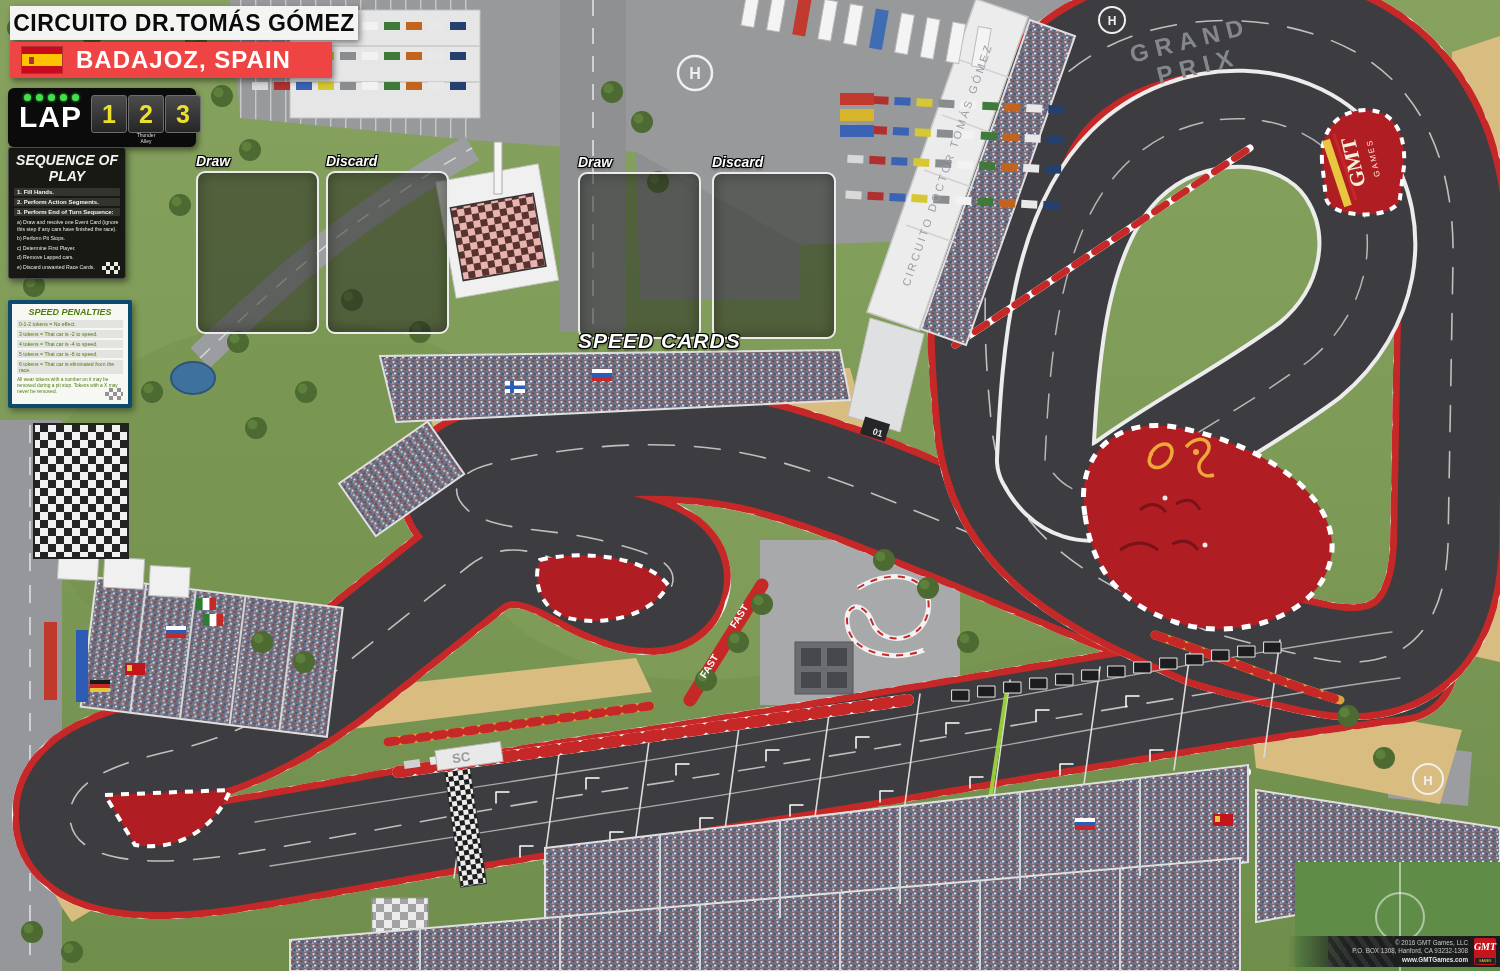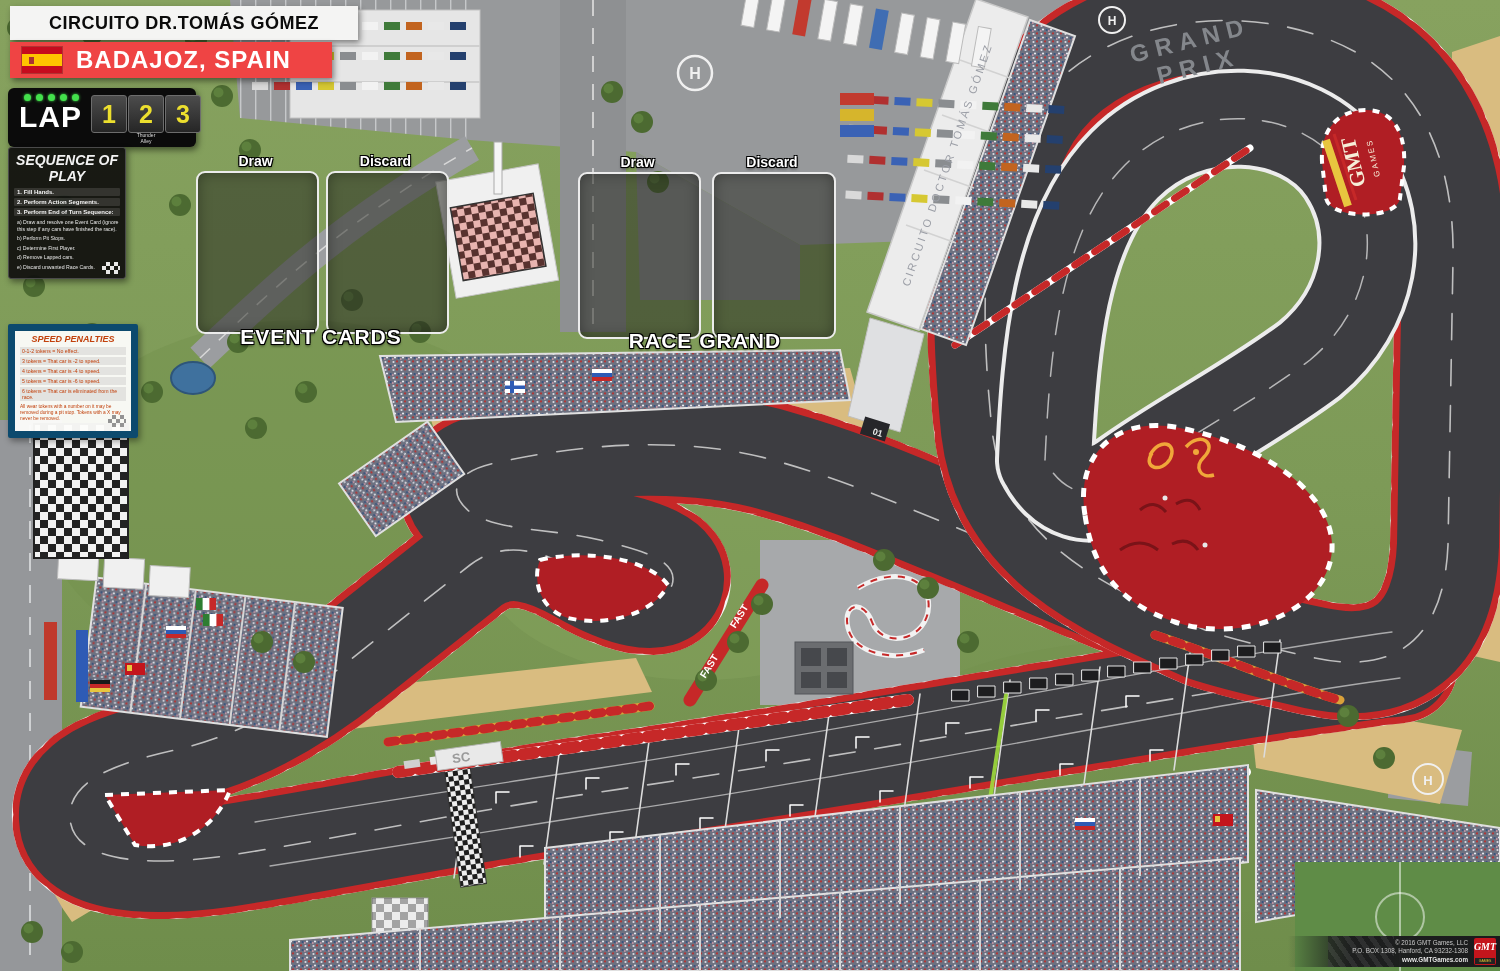--- a/index.html
+++ b/index.html
@@ -3,21 +3,21 @@
 <meta charset="utf-8">
 <style>
   html,body{margin:0;padding:0;background:#222;}
   #board{position:relative;width:1500px;height:971px;overflow:hidden;
          font-family:"Liberation Sans",sans-serif;background:#7d9a57;}
   #scene{position:absolute;left:0;top:0;}
   svg{font-family:"Liberation Sans",sans-serif;}
   .abs{position:absolute;}
   
   .title-bar{left:10px;top:6px;width:348px;height:34px;background:#f4f4f3;color:#0b0b0b;
-    display:flex;align-items:center;justify-content:center;font-weight:900;font-size:18px;
+    display:flex;align-items:center;justify-content:center;font-weight:900;font-size:23px;
     letter-spacing:.5px;box-shadow:2px 3px 6px rgba(0,0,0,.45);}
   .loc-bar{left:10px;top:42px;width:322px;height:36px;background:#ef4444;color:#fff;
     display:flex;align-items:center;box-shadow:2px 3px 6px rgba(0,0,0,.45);}
   .flag-es{width:40px;height:26px;margin:0 14px 0 12px;background:
     linear-gradient(#c60b1e 0 25%,#ffc400 25% 75%,#c60b1e 75% 100%);position:relative;
     box-shadow:0 0 0 1px rgba(0,0,0,.25);}
   .flag-es:after{content:"";position:absolute;left:7px;top:10px;width:5px;height:7px;background:#a33;}
   .loc-text{font-weight:bold;font-size:24px;letter-spacing:1px;}
   
   .lap-box{left:8px;top:88px;width:188px;height:59px;background:#0b0b0b;border-radius:6px;
@@ -30,32 +30,32 @@
     display:flex;align-items:center;justify-content:center;}
   .lap-brand{position:absolute;left:120px;top:45px;width:36px;color:#ddd;font-size:5px;
     line-height:1.15;text-align:center;}
   
   .seq-box{left:8px;top:147px;width:106px;background:rgba(17,17,15,.94);border:1px solid #4a4a4a;
     border-radius:3px;padding:4px 5px 8px;color:#f2f2f2;box-shadow:2px 3px 6px rgba(0,0,0,.45);}
   .seq-title{font-style:italic;font-weight:800;font-size:14px;text-align:center;margin-bottom:4px;}
   .seq-step{background:rgba(255,255,255,.12);font-size:6px;font-weight:bold;
     padding:1px 3px;margin-bottom:2px;border-radius:1px;}
   .seq-sub{font-size:5.2px;line-height:1.25;margin:3px 0 0 3px;color:#e6e6e6;}
-  .spd-box{left:8px;top:300px;width:106px;background:rgba(252,252,250,.96);border:7px solid #0c4a6e;
-    border-radius:2px;padding:3px 5px 8px;color:#c2410c;box-shadow:2px 3px 6px rgba(0,0,0,.4);margin-top:24px;}
+  .spd-box{left:8px;top:300px;width:106px;background:rgba(252,252,250,.96);border:4px solid #0c4a6e;
+    border-radius:2px;padding:3px 5px 8px;color:#4d7c0f;box-shadow:2px 3px 6px rgba(0,0,0,.4);}
   .spd-title{font-style:italic;font-weight:800;font-size:9px;text-align:center;margin-bottom:3px;}
   .spd-rule{background:#e3e3e0;font-size:5.2px;padding:1px 2px;margin-bottom:2px;}
   .spd-note{font-size:4.8px;line-height:1.3;margin-top:3px;}
   .checker-deco{position:absolute;right:5px;bottom:4px;width:18px;height:12px;opacity:.9;
     background:repeating-conic-gradient(#fff 0 90deg,transparent 0 180deg);background-size:8px 8px;}
   .checker-deco.dark{background:repeating-conic-gradient(#888 0 90deg,transparent 0 180deg);background-size:8px 8px;}
   
   .pile{border:2px solid #ececec;border-radius:9px;background:rgba(38,40,33,.52);
     box-shadow:inset 0 0 14px rgba(0,0,0,.35);}
-  .map-label{color:#fff;font-weight:bold;text-align:center;
+  .map-label{color:#fff;font-weight:bold;font-style:italic;text-align:left;
     text-shadow:-1px -1px 0 #000,1px -1px 0 #000,-1px 1px 0 #000,1px 1px 0 #000,0 2px 3px rgba(0,0,0,.6);}
   .pile-label{font-size:14px;}
   .zone-label{font-size:21px;letter-spacing:1px;}
   
   .footer-bar{left:1288px;top:936px;width:212px;height:31px;display:flex;align-items:center;
     justify-content:flex-end;background:linear-gradient(90deg,rgba(26,26,28,0) 0,rgba(26,26,28,.94) 30%,#1a1a1c 100%);}
   .footer-checker{position:absolute;left:40px;top:0;width:66px;height:31px;opacity:.55;
     background:repeating-linear-gradient(55deg,#3c3c3e 0 5px,#1d1d1f 5px 10px);}
   .footer-text{text-align:right;color:#c8c8c8;font-size:6.3px;line-height:1.3;margin-right:6px;position:relative;}
   .footer-text .www{font-weight:bold;color:#e2e2e2;}
@@ -525,27 +525,26 @@
   <div class="spd-rule">5 tokens = That car is -6 to speed.</div>
   <div class="spd-rule">6 tokens = That car is eliminated from the race.</div>
   <div class="spd-note">All wear tokens with a number on it may be removed during a pit stop. Tokens with a X may never be removed.</div>
   <div class="checker-deco dark"></div>
 </div>
 
 <div class="abs map-label pile-label" style="left:196px;top:153px;width:119px">Draw</div>
 <div class="abs map-label pile-label" style="left:326px;top:153px;width:119px">Discard</div>
 <div class="abs pile" style="left:196px;top:171px;width:119px;height:159px"></div>
 <div class="abs pile" style="left:326px;top:171px;width:119px;height:159px"></div>
-<div class="abs map-label zone-label" style="left:196px;top:325px;width:250px">EVENT CARDS</div>
 
 <div class="abs map-label pile-label" style="left:578px;top:154px;width:119px">Draw</div>
 <div class="abs map-label pile-label" style="left:712px;top:154px;width:120px">Discard</div>
 <div class="abs pile" style="left:578px;top:172px;width:119px;height:163px"></div>
 <div class="abs pile" style="left:712px;top:172px;width:120px;height:163px"></div>
-<div class="abs map-label zone-label" style="left:578px;top:329px;width:254px">RACE GRAND</div>
+<div class="abs map-label zone-label" style="left:578px;top:329px;width:254px">SPEED CARDS</div>
 
 <div class="abs footer-bar">
   <div class="footer-checker"></div>
   <div class="footer-text">
     <div>© 2016 GMT Games, LLC</div>
     <div>P.O. BOX 1308, Hanford, CA 93232-1308</div>
     <div class="www">www.GMTGames.com</div>
   </div>
   <div class="gmt-logo">
     <div class="g1">GMT</div>

